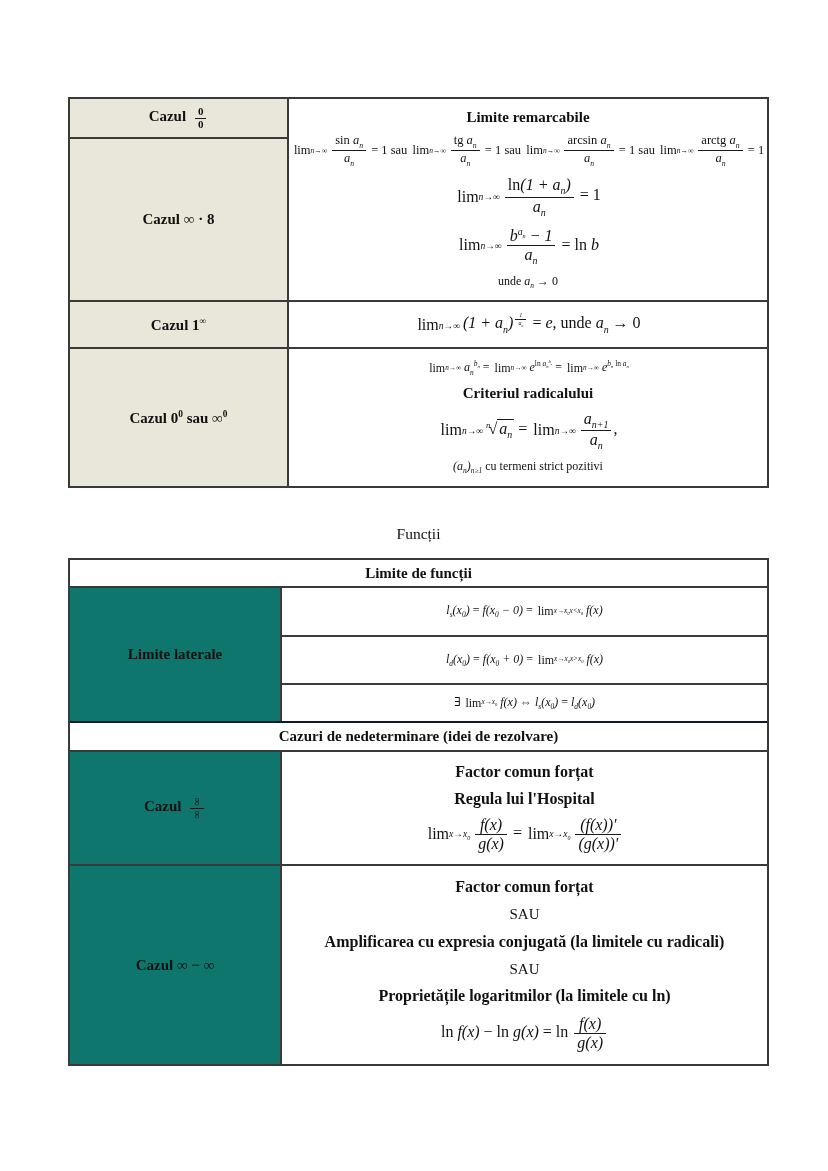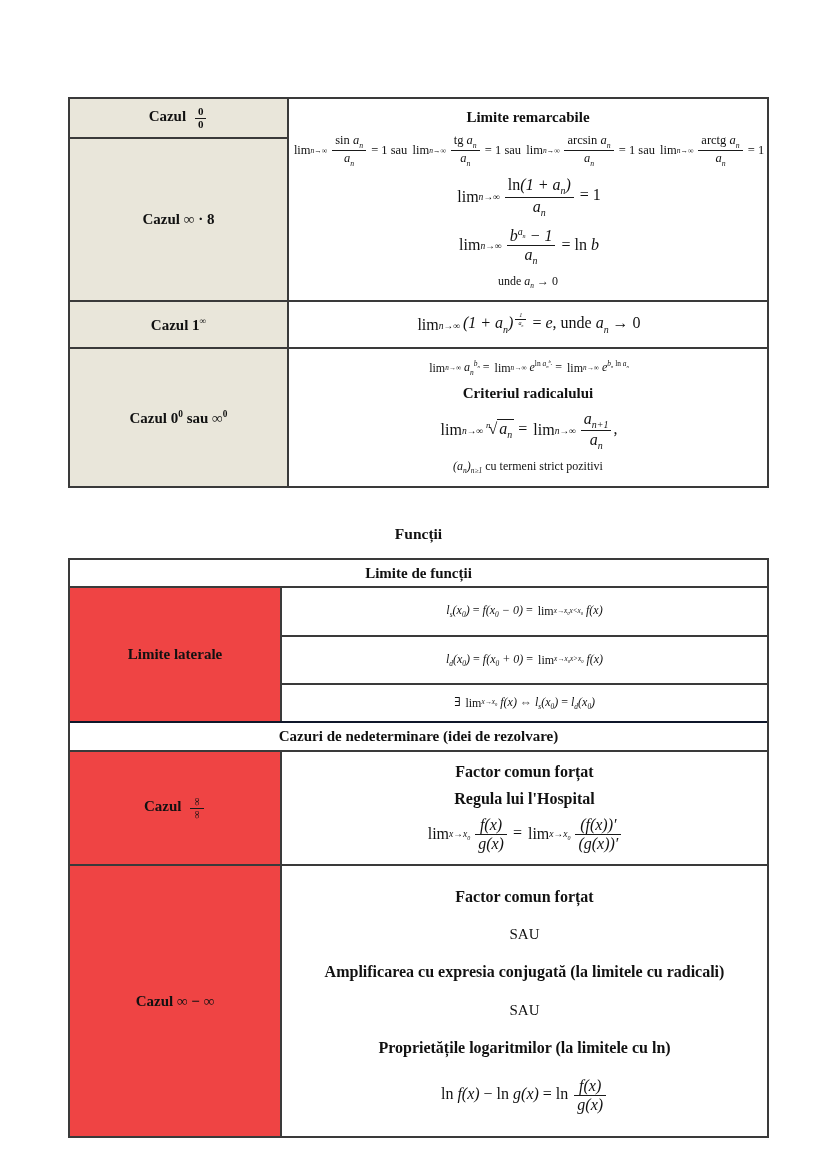--- a/index.html
+++ b/index.html
@@ -3,29 +3,29 @@
 <meta charset="utf-8">
 <style>
   html,body{margin:0;padding:0;background:#ffffff;}
   .page{position:relative;width:828px;height:1171px;background:#ffffff;
         font-family:"Liberation Serif","DejaVu Serif",serif;color:#111;overflow:hidden;}
 
   
   .tbl{position:absolute;left:68px;width:701px;border:2px solid #3a3a3a;box-sizing:border-box;
        display:flex;flex-direction:column;background:#fff;}
   .t1{top:97px;height:391px;}
-  .t2{top:558px;height:580px;}
+  .t2{top:558px;height:508px;}
   .sec{display:flex;box-sizing:border-box;min-height:0;}
   .secA{height:201px;}
   .secB{height:47px;border-top:2px solid #3a3a3a;}
   .secC{flex:1;border-top:2px solid #3a3a3a;}
 
   .lcol{width:219px;border-right:2px solid #3a3a3a;background:#e9e6da;display:flex;
         flex-direction:column;box-sizing:border-box;flex-shrink:0;}
-  .lcol2{width:212px;border-right:2px solid #3a3a3a;background:#ef4444;display:flex;
+  .lcol2{width:212px;border-right:2px solid #3a3a3a;background:#0f766e;display:flex;
          align-items:center;justify-content:center;box-sizing:border-box;flex-shrink:0;
          font-weight:bold;font-size:15px;text-align:center;}
   .lcell{display:flex;align-items:center;justify-content:center;font-weight:bold;
          font-size:15px;text-align:center;}
   .top40{height:40px;border-bottom:2px solid #3a3a3a;box-sizing:border-box;}
   .grow{flex:1;}
 
   .rcol{flex:1;display:flex;flex-direction:column;align-items:center;
         justify-content:space-evenly;padding:2px 14px;box-sizing:border-box;min-width:0;}
   .hdr{font-weight:bold;font-size:15px;text-align:center;}
@@ -40,21 +40,21 @@
   .infinf{height:112px;}
   .infminf{flex:1;}
 
   .rstack{flex:1;display:flex;flex-direction:column;min-width:0;}
   .sub{display:flex;align-items:center;justify-content:center;box-sizing:border-box;
        border-bottom:2px solid #3a3a3a;}
   .s1{height:49px;}.s2{height:48px;}
   .s3{flex:1;border-bottom:none;}
 
   .heading{position:absolute;left:68px;top:525px;width:701px;text-align:center;
-           font-weight:bold;font-size:15.5px;}
+           font-weight:normal;font-size:15.5px;}
 
   
   .fm{font-style:italic;font-size:12px;text-align:center;line-height:1.25;}
   .f-trig{font-size:12.5px;white-space:nowrap;}
   .f-big{font-size:16px;}
   .up{font-style:normal;}
   sub{font-size:0.62em;}
   sup{font-size:0.62em;}
   .lm{display:inline-flex;flex-direction:row;align-items:center;vertical-align:middle;
       margin:0 3px 0 2px;}

